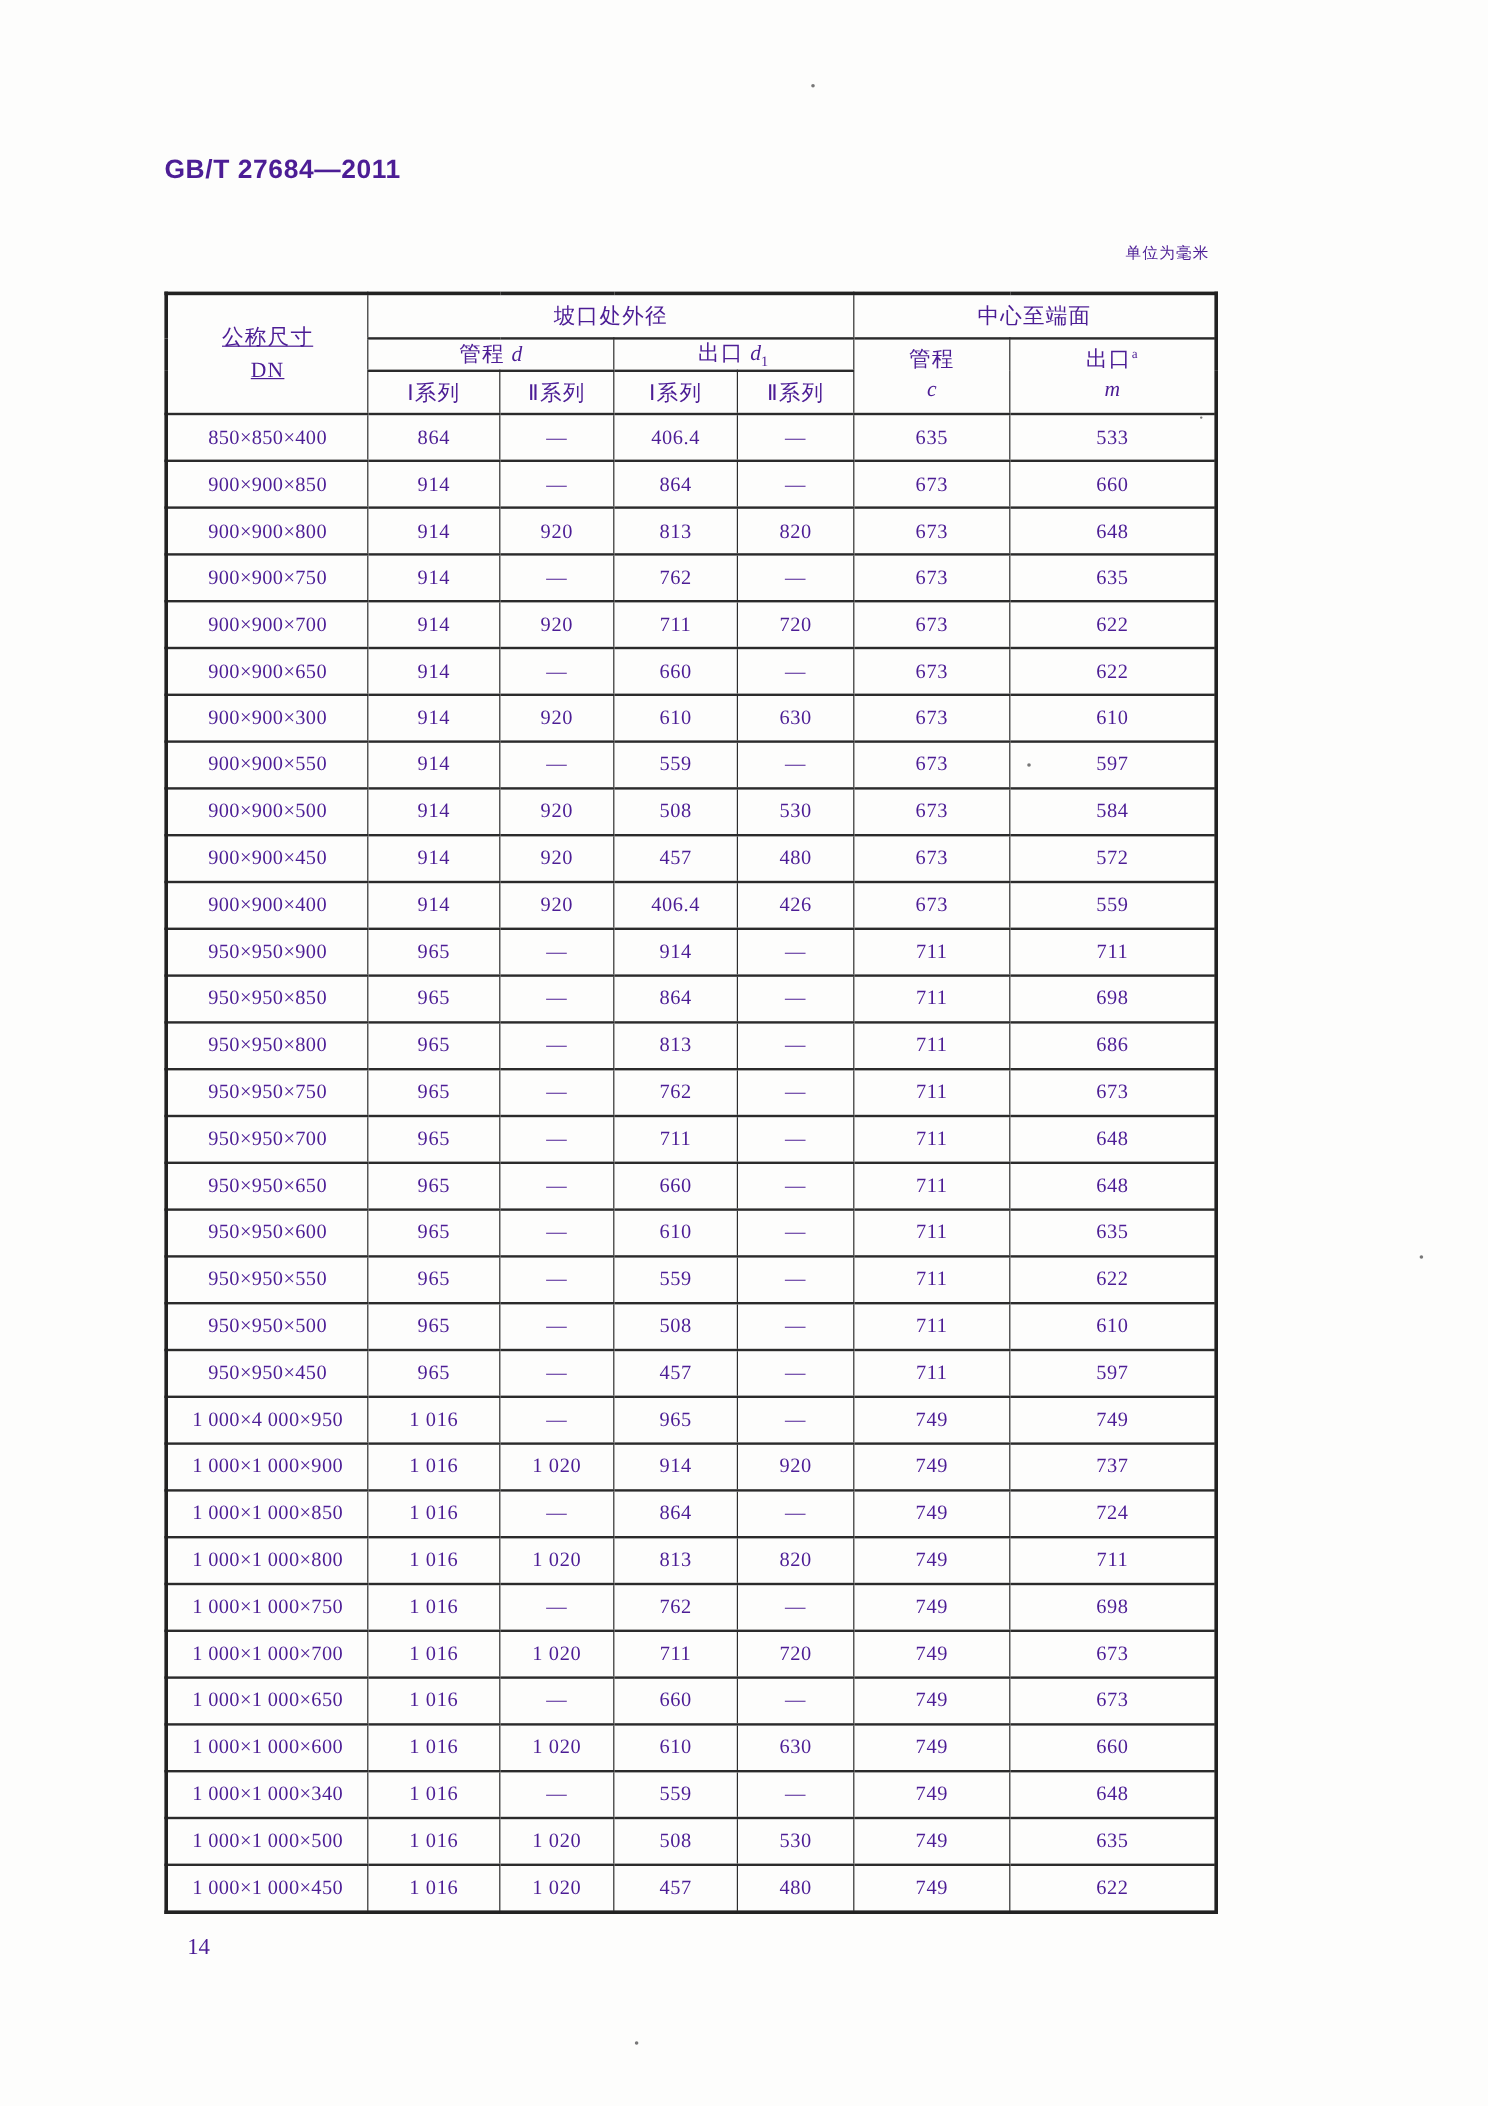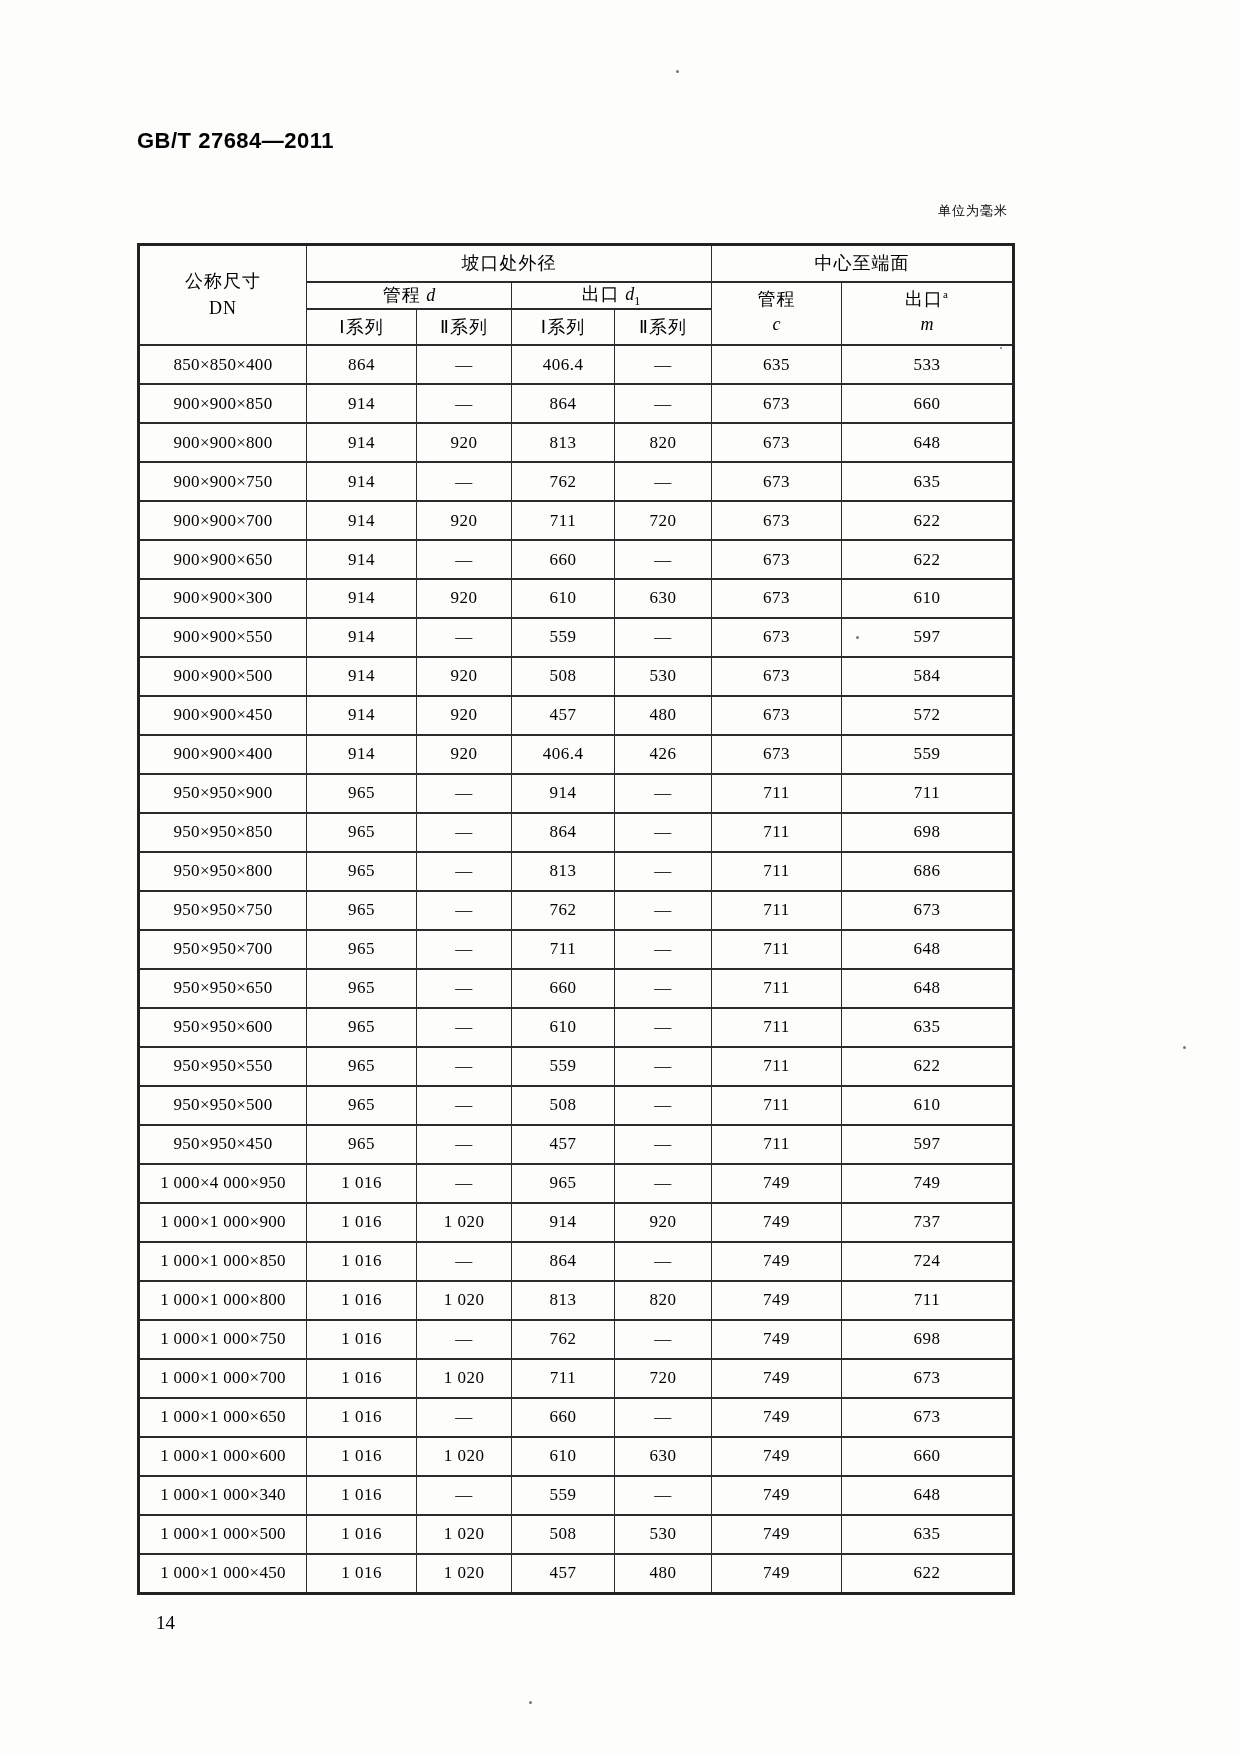--- a/index.html
+++ b/index.html
@@ -2,21 +2,21 @@
 <html><head>
 <meta charset="utf-8">
 <style>
   html, body { margin: 0; padding: 0; background: #e8e8e8; }
   .page {
     position: relative;
     width: 1240px;
     height: 1755px;
     background: #fdfdfc;
     font-family: "Liberation Serif", serif;
-    color: #000000;
+    color: #4c1d95;
     overflow: hidden;
   }
   .doc-number {
     position: absolute;
     left: 137px;
     top: 128px;
     font-family: "Liberation Sans", sans-serif;
     font-weight: bold;
     font-size: 22px;
     letter-spacing: 0.5px;
@@ -65,21 +65,21 @@
     font-family: "Liberation Serif", serif;
     letter-spacing: 1px;
     line-height: 1.25;
   }
   thead tr.hr1 { height: 37px; }
   thead tr.hr2 { height: 26px; }
   thead tr.hr3 { height: 36px; padding-left: 44px; }
   thead i { font-family: "Liberation Serif", serif; font-style: italic; font-size: 18px; letter-spacing: 0; }
   thead sub { font-size: 12px; }
   thead sup { font-size: 11px; vertical-align: super; }
-  .two-line div { line-height: 1.5; }
+  .two-line div { line-height: 1.5; text-decoration: underline; }
   .var-line { line-height: 1.6; }
   tbody td {
     font-size: 17px;
     font-family: "Liberation Serif", serif;
     letter-spacing: 0.5px;
   }
   tbody td.dn-cell { letter-spacing: 0.3px; }
   .page-number {
     position: absolute;
     left: 156px;

